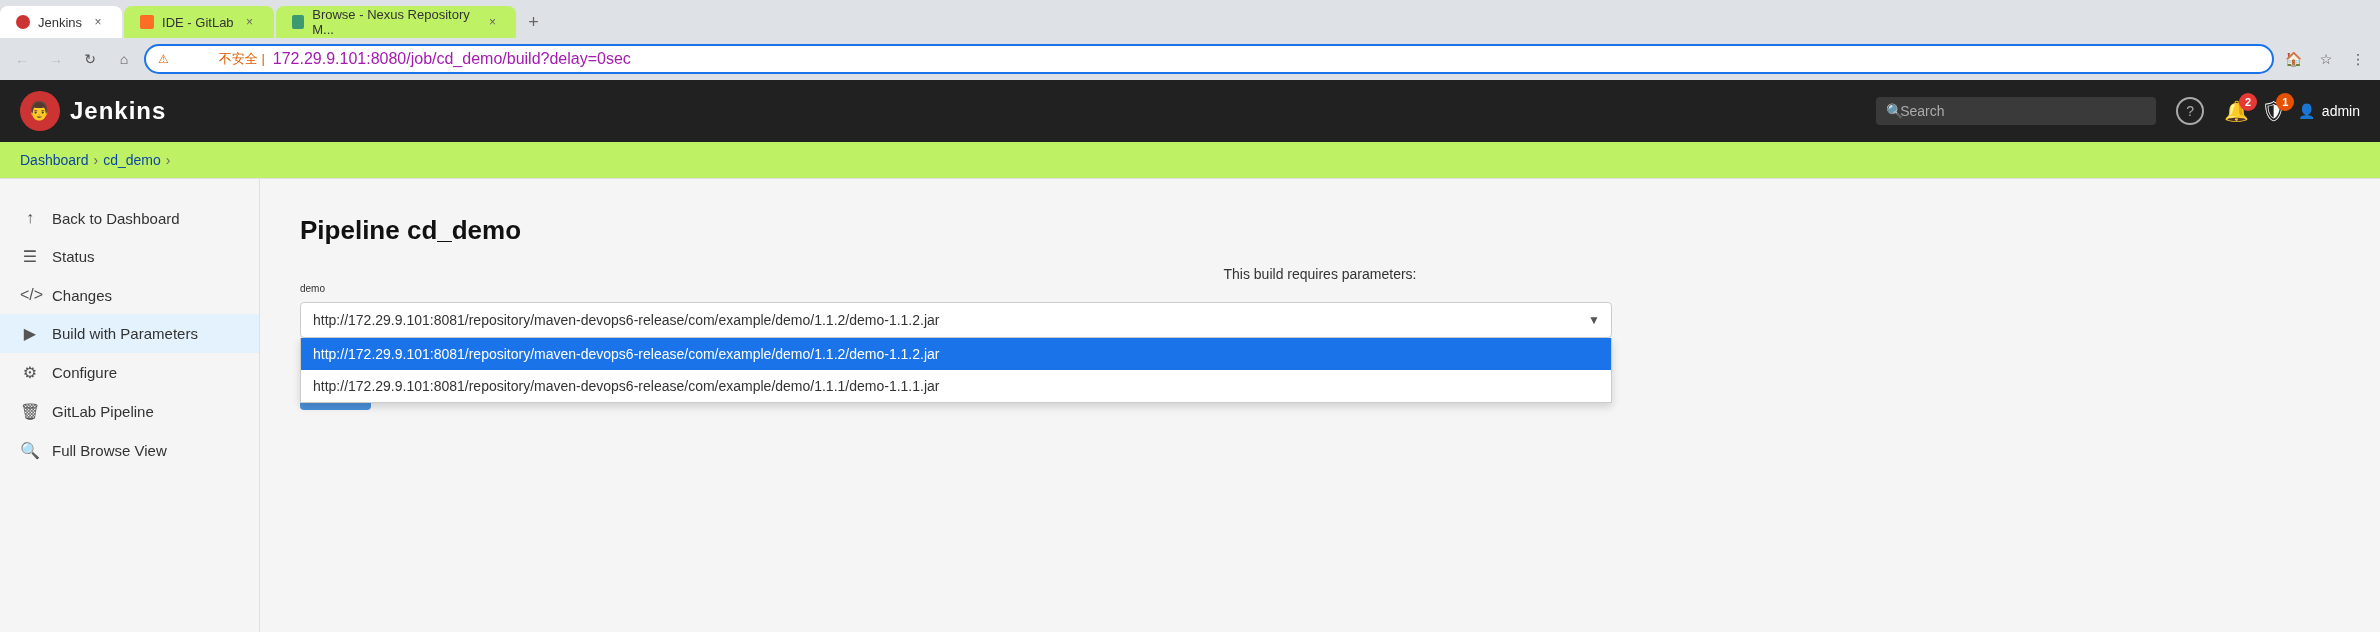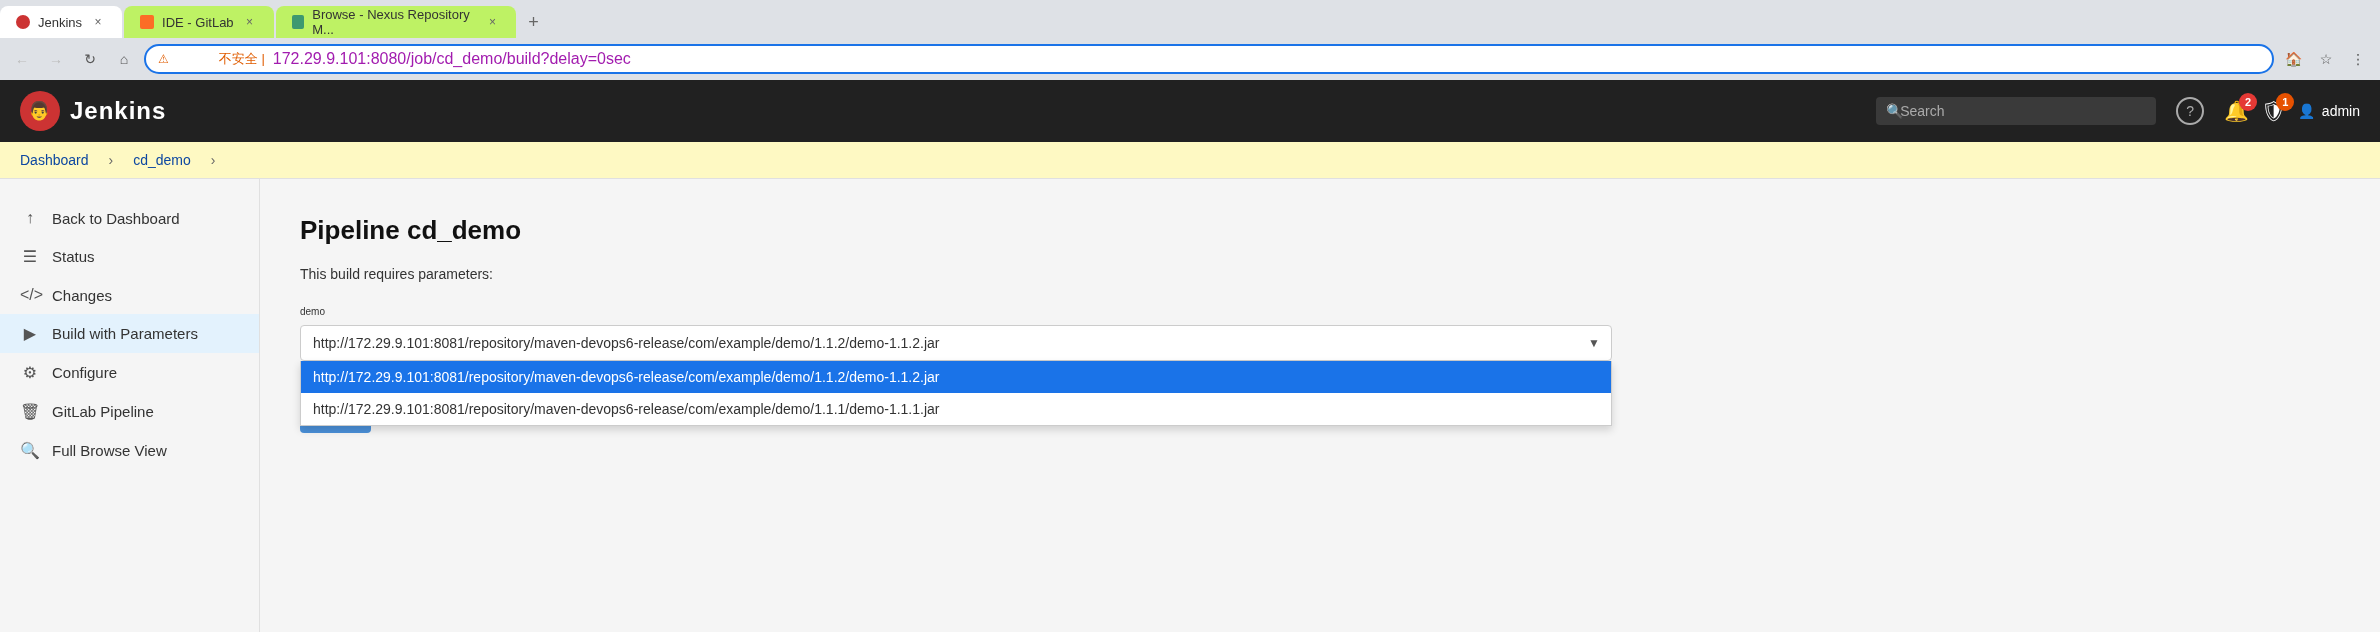--- a/index.html
+++ b/index.html
@@ -33,37 +33,37 @@
     .header-search::placeholder { color: #aaa; }
     .help-btn { width: 28px; height: 28px; border-radius: 50%; border: 2px solid #aaa; background: transparent; color: #aaa; font-size: 14px; cursor: pointer; display: flex; align-items: center; justify-content: center; }
     .header-icons { display: flex; align-items: center; gap: 12px; }
     .notif-badge { position: relative; cursor: pointer; }
     .notif-badge .icon { font-size: 20px; color: white; }
     .badge { position: absolute; top: -6px; right: -8px; background: #e53935; color: white; border-radius: 50%; width: 18px; height: 18px; font-size: 11px; display: flex; align-items: center; justify-content: center; font-weight: bold; }
     .badge.orange { background: #e65100; }
     .user-btn { display: flex; align-items: center; gap: 6px; color: white; cursor: pointer; }
 
     
-    .breadcrumb-bar { background: #fef9c3; padding: 10px 20px; display: flex; align-items: center; gap: 20px; border-bottom: 1px solid #e0e0e0; }
+    .breadcrumb-bar { background: #bef264; padding: 10px 20px; display: flex; align-items: center; gap: 5px; border-bottom: 1px solid #e0e0e0; }
     .breadcrumb-item { color: #0d47a1; font-size: 14px; cursor: pointer; text-decoration: none; }
     .breadcrumb-sep { color: #666; font-size: 14px; }
 
     
     .main-layout { display: flex; background: #f5f5f5; min-height: 500px; }
 
     
     .sidebar { width: 260px; background: #f5f5f5; padding: 20px 0; flex-shrink: 0; border-right: 1px solid #e0e0e0; }
     .sidebar-item { display: flex; align-items: center; gap: 12px; padding: 10px 20px; cursor: pointer; color: #333; font-size: 15px; }
     .sidebar-item.active { background: #e3f2fd; }
     .sidebar-icon { width: 20px; text-align: center; font-size: 16px; color: #555; flex-shrink: 0; }
 
     
     .content-area { flex: 1; padding: 30px 40px; }
     .page-title { font-size: 26px; font-weight: bold; color: #111; margin-bottom: 20px; margin-top: 6px; }
-    .build-requires { color: #333; font-size: 14px; margin-bottom: 24px; }
+    .build-requires { color: #333; font-size: 14px; margin-bottom: 1px; text-align: center; }
     .param-label { font-size: 10px; color: #333; margin-bottom: 8px; font-weight: 500; }
 
     
     .dropdown-container { position: relative; width: 1312px; }
     .dropdown-select { width: 100%; padding: 8px 36px 8px 12px; border: 1px solid #ccc; border-radius: 4px; font-size: 14px; color: #333; background: white; appearance: none; cursor: pointer; height: 36px; }
     .dropdown-arrow { position: absolute; right: 12px; top: 50%; transform: translateY(-50%); color: #555; pointer-events: none; font-size: 12px; }
     .dropdown-options { position: absolute; top: 36px; left: 0; width: 100%; background: white; border: 1px solid #ccc; border-top: none; z-index: 100; box-shadow: 0 4px 8px rgba(0,0,0,0.15); }
     .dropdown-option { padding: 8px 12px; font-size: 14px; color: #333; cursor: pointer; }
     .dropdown-option.selected { background: #1a73e8; color: white; }
 

